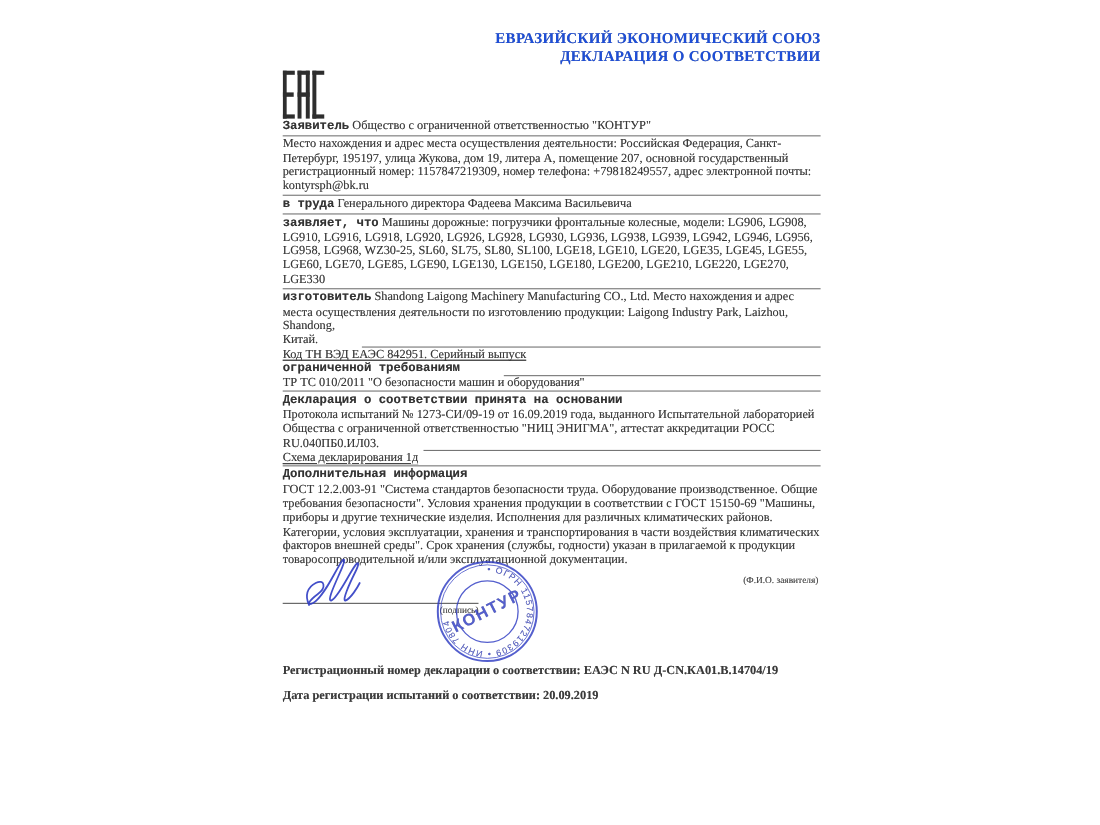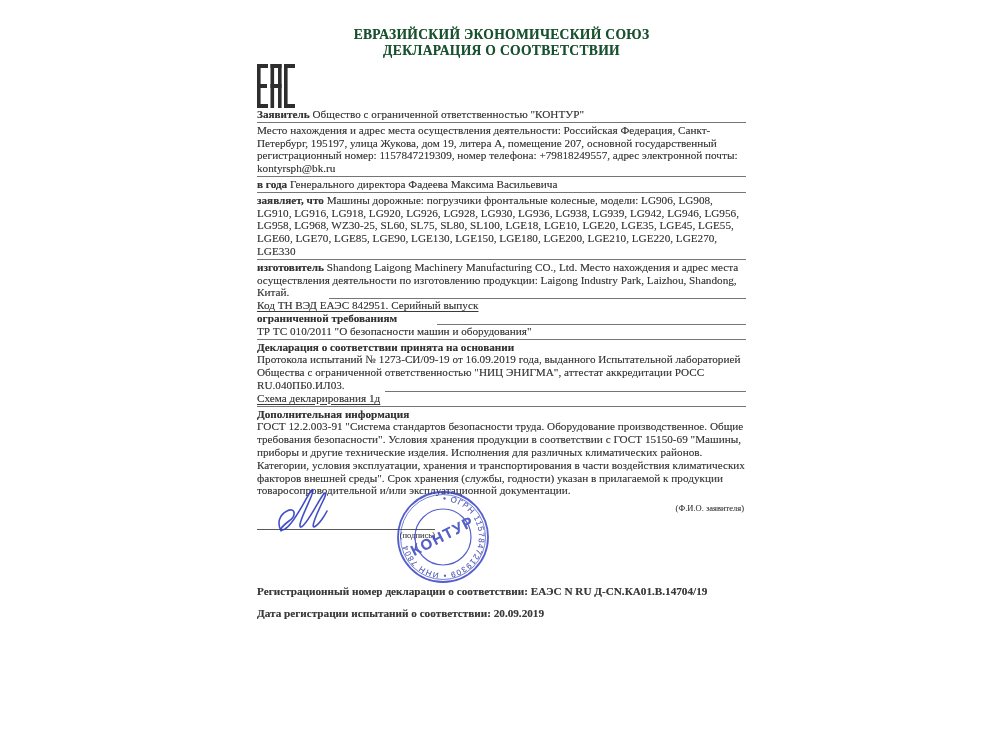--- a/index.html
+++ b/index.html
@@ -1,23 +1,23 @@
 <!DOCTYPE html>
 <html><head>
 <meta charset="utf-8">
 <style>
   html,body{margin:0;padding:0;background:#ffffff;}
   body{width:1000px;height:750px;position:relative;overflow:hidden;
        font-family:"Liberation Serif","DejaVu Serif",serif;
        color:#3a3a3a;}
   .page{position:absolute;left:257px;top:27px;width:489px;}
-  .title{font-weight:bold;text-align:center;font-size:13.6px;line-height:16px;letter-spacing:.3px;color:#14532d;}
+  .title{font-weight:bold;text-align:right;font-size:13.6px;line-height:16px;letter-spacing:.3px;color:#1d4ed8;}
   .eac-logo{display:block;margin:5px 0 0 0;}
   p{margin:0;font-size:11.2px;line-height:12.8px;}
-  b{color:#333;}
+  b{color:#333;font-family:Liberation Mono, monospace;}
   .hr{border-top:1px solid #757575;height:0;margin:1px 0 1px 0;}
   .u{text-decoration:underline;text-underline-offset:2px;}
   .fillrow{display:flex;align-items:flex-end;font-size:11.2px;line-height:12.8px;gap:34px;}
   .fillrow .fill{flex:1;border-bottom:1px solid #757575;margin-left:6px;height:10px;}
   .sig-area{position:relative;margin-top:6px;height:52px;}
   .sig-left{position:absolute;left:0;top:0;width:178px;}
   .sig-line{border-bottom:1px solid #5a5a5a;height:26px;}
   .caption{font-size:8.5px;line-height:10px;text-align:right;color:#4a4a4a;}
   .sig-right{position:absolute;left:205px;right:2px;top:0;}
   .sig-name{height:26px;display:flex;align-items:flex-end;justify-content:center;
@@ -51,21 +51,21 @@
       <rect x="27" y="40" width="11" height="4"></rect>
     </g>
   </svg>
 
   <p><b>Заявитель</b> <span>Общество с ограниченной ответственностью "КОНТУР"</span></p>
   <div class="hr"></div>
 
   <p>Место нахождения и адрес места осуществления деятельности: Российская Федерация, Санкт-Петербург, 195197, улица Жукова, дом 19, литера А, помещение 207, основной государственный регистрационный номер: 1157847219309, номер телефона: +79818249557, адрес электронной почты: kontyrsph@bk.ru</p>
   <div class="hr"></div>
 
-  <p><b>в года</b> <span>Генерального директора Фадеева Максима Васильевича</span></p>
+  <p><b>в труда</b> <span>Генерального директора Фадеева Максима Васильевича</span></p>
   <div class="hr"></div>
 
   <p><b>заявляет, что</b> <span>Машины дорожные: погрузчики фронтальные колесные, модели: LG906, LG908, LG910, LG916, LG918, LG920, LG926, LG928, LG930, LG936, LG938, LG939, LG942, LG946, LG956, LG958, LG968, WZ30-25, SL60, SL75, SL80, SL100, LGE18, LGE10, LGE20, LGE35, LGE45, LGE55, LGE60, LGE70, LGE85, LGE90, LGE130, LGE150, LGE180, LGE200, LGE210, LGE220, LGE270, LGE330</span></p>
   <div class="hr"></div>
 
   <p><b>изготовитель</b> <span>Shandong Laigong Machinery Manufacturing CO., Ltd. Место нахождения и адрес места осуществления деятельности по изготовлению продукции: Laigong Industry Park, Laizhou, Shandong,</span></p>
   <div class="fillrow">
       <span>Китай.</span>
       <span class="fill"></span>
     </div>

